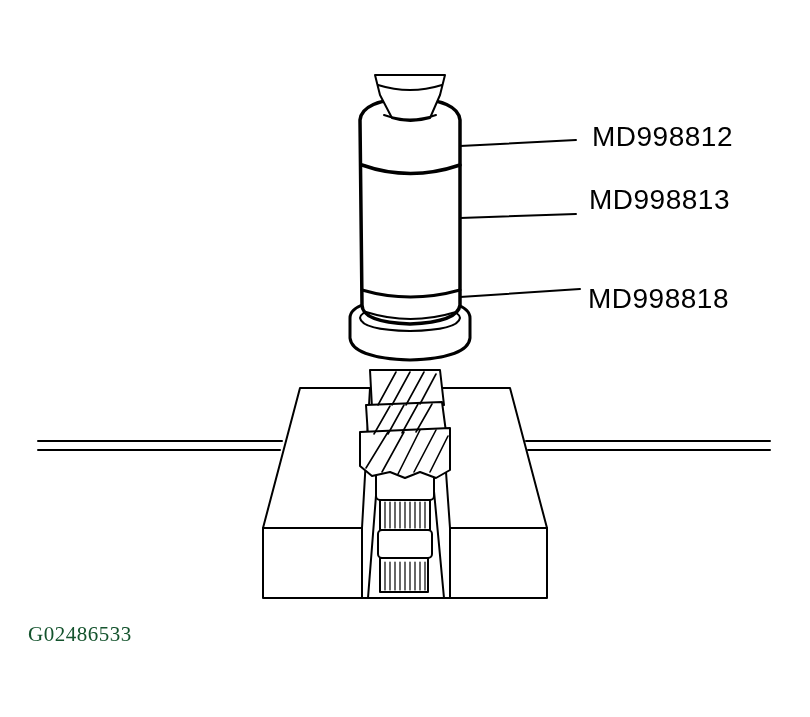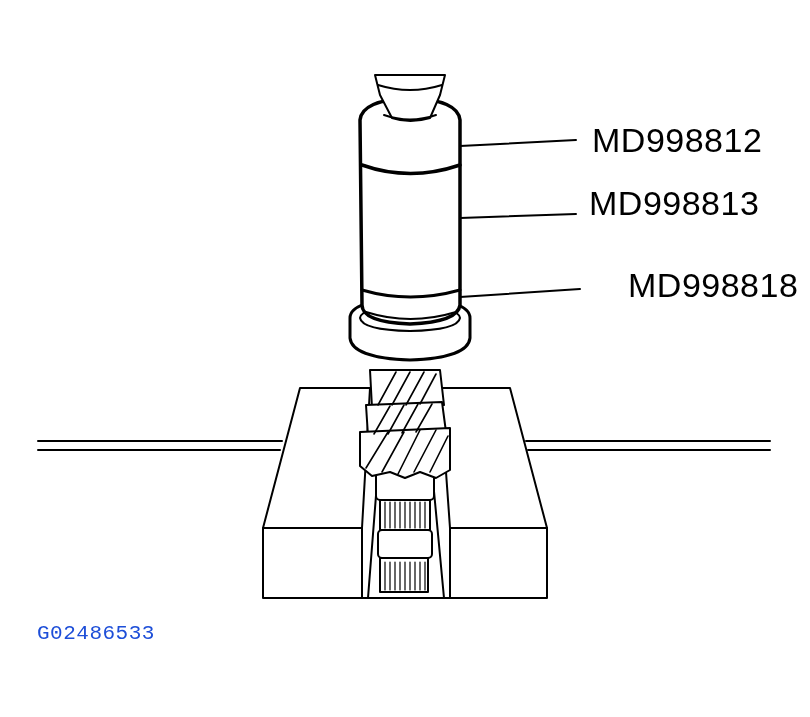--- a/index.html
+++ b/index.html
@@ -1,19 +1,19 @@
 <!DOCTYPE html>
 <html><head>
 <meta charset="utf-8">
 <style>
   html,body{margin:0;padding:0;background:#ffffff;}
   body{width:810px;height:717px;position:relative;overflow:hidden;font-family:"Liberation Sans",sans-serif;}
   #art{position:absolute;left:0;top:0;}
-  .callout{position:absolute;font-family:"Liberation Sans",sans-serif;font-size:34px;color:#000;line-height:1;letter-spacing:0.5px;}
-  .fig-id{position:absolute;left:37px;top:622px;font-family:Liberation Mono, monospace;font-size:21px;color:#1d4ed8;letter-spacing:0.5px;}
+  .callout{position:absolute;font-family:"Liberation Sans",sans-serif;font-size:28px;color:#000;line-height:1;letter-spacing:0.5px;}
+  .fig-id{position:absolute;left:28px;top:622px;font-family:Liberation Serif, serif;font-size:21px;color:#14532d;letter-spacing:0.5px;}
 </style>
 </head>
 <body>
 
 <svg id="art" width="810" height="717" viewBox="0 0 810 717" fill="none" stroke="#000" stroke-linejoin="round" stroke-linecap="round">
 
   <g stroke-width="2">
     <line x1="38" y1="441" x2="282" y2="441"></line>
     <line x1="38" y1="450" x2="280" y2="450"></line>
     <line x1="526" y1="441" x2="770" y2="441"></line>
@@ -98,15 +98,15 @@
 
   <g stroke-width="2">
     <line x1="460" y1="146" x2="576" y2="140"></line>
     <line x1="460" y1="218" x2="576" y2="214"></line>
     <line x1="460" y1="297" x2="580" y2="289"></line>
   </g>
 </svg>
 
 <div class="callout" style="left:592px;top:123px;">MD998812</div>
 <div class="callout" style="left:589px;top:186px;">MD998813</div>
-<div class="callout" style="left:588px;top:268px;margin-left:40px;">MD998818</div>
+<div class="callout" style="left:588px;top:285px;">MD998818</div>
 
 <div class="fig-id">G02486533</div>
 
 </body></html>

